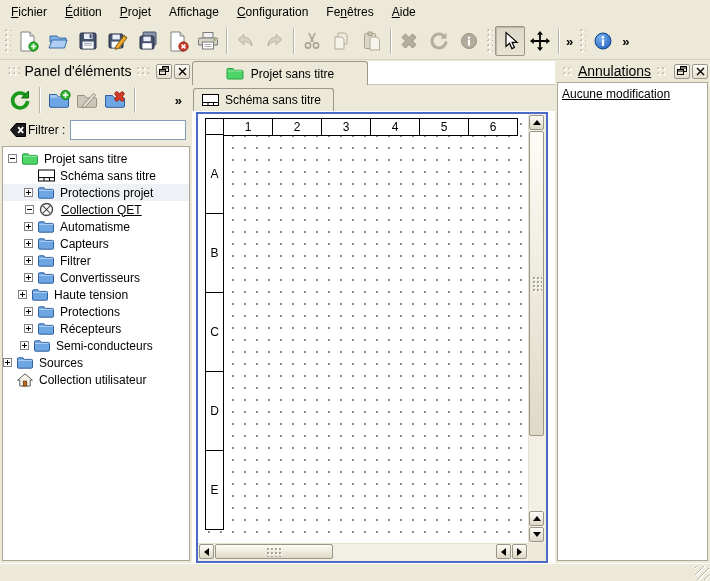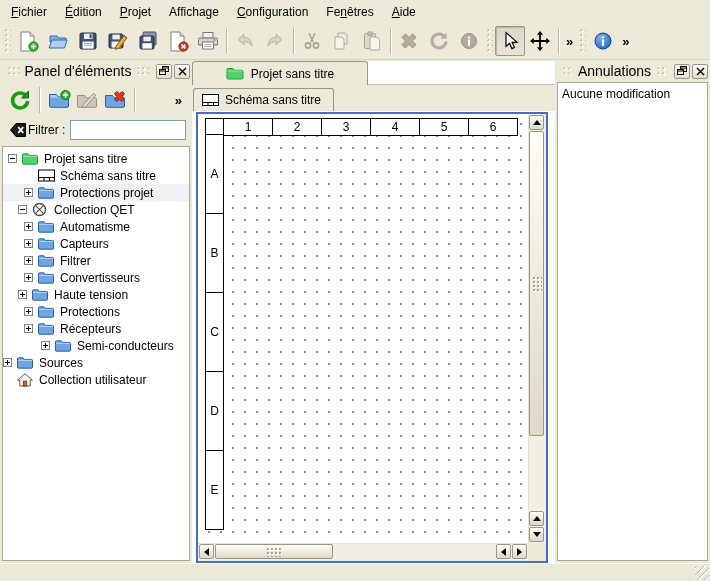--- a/index.html
+++ b/index.html
@@ -81,21 +81,21 @@
   .grip-dots { width:16px; height:10px;
     background-image:radial-gradient(circle,#a8a494 1px,transparent 1.2px),radial-gradient(circle,#fff 1px,transparent 1.2px);
     background-size:4px 4px; background-position:0 0,1px 1px; }
   .arr { width:0; height:0; }
   .arr.up    { border-left:4px solid transparent; border-right:4px solid transparent; border-bottom:5px solid #000; }
   .arr.down  { border-left:4px solid transparent; border-right:4px solid transparent; border-top:5px solid #000; }
   .arr.left  { border-top:4px solid transparent; border-bottom:4px solid transparent; border-right:5px solid #000; }
   .arr.right { border-top:4px solid transparent; border-bottom:4px solid transparent; border-left:5px solid #000; }
   .sc-corner { background:#ece9d8; }
   
-  .dock-right { flex:1; margin-left:2px; padding:1px 2px 2px 0; display:flex; flex-direction:column; }
+  .dock-right { flex:1; margin-left:2px; padding:1px 2px 2px 0; display:flex; flex-direction:column;text-decoration:underline; }
   .undo-list { flex:1; background:#fff; border:1px solid #aca899; padding:2px 4px; }
   .undo-item { height:18px; display:flex; align-items:center; }
   
   .statusbar { position:absolute; left:0; right:0; bottom:0; height:18px; background:#ece9d8; border-top:1px solid #fff; }
   .size-grip { position:absolute; right:1px; bottom:1px; width:14px; height:14px;
     background:repeating-linear-gradient(-45deg, transparent 0 2px, #fff 2px 3px, #b4b0a2 3px 4px, transparent 4px 5px); }
   svg { display:block; }
 </style>
 </head>
 <body>
@@ -400,21 +400,21 @@
         <div class="tree-row shaded" style="padding-left: 21px;">
           <span class="expander plus"></span>
           <span class="tree-icon">
             <svg width="16" height="12" viewBox="0 0 16 12">
               <path d="M0.5 1.8a1 1 0 011-1h4.5l1.3 1.6h7.2a1 1 0 011 1v6.8a1 1 0 01-1 1h-13a1 1 0 01-1-1z" fill="#6ea6e4" stroke="#2f5f9e"></path>
               <path d="M1 3.4h14" stroke="#b2d2f4"></path>
             </svg>
           </span>
           <span>Protections projet</span>
         </div>
-        <div class="tree-row" style="padding-left: 15px;">
+        <div class="tree-row" style="padding-left: 22px; text-decoration: underline;">
           <span class="expander minus"></span>
           <span class="tree-icon">
             <svg width="15" height="15" viewBox="0 0 15 15">
               <circle cx="7.5" cy="7.5" r="6" fill="#fff" stroke="#4a4a4a" stroke-width="1.4"></circle>
               <path d="M3.6 3.6l7.8 7.8M11.4 3.6l-7.8 7.8" stroke="#4a4a4a" stroke-width="1.1"></path>
             </svg>
           </span>
           <span>Collection QET</span>
         </div>
         <div class="tree-row" style="padding-left: 21px;">
@@ -480,21 +480,21 @@
         <div class="tree-row" style="padding-left: 21px;">
           <span class="expander plus"></span>
           <span class="tree-icon">
             <svg width="16" height="12" viewBox="0 0 16 12">
               <path d="M0.5 1.8a1 1 0 011-1h4.5l1.3 1.6h7.2a1 1 0 011 1v6.8a1 1 0 01-1 1h-13a1 1 0 01-1-1z" fill="#6ea6e4" stroke="#2f5f9e"></path>
               <path d="M1 3.4h14" stroke="#b2d2f4"></path>
             </svg>
           </span>
           <span>Récepteurs</span>
         </div>
-        <div class="tree-row" style="padding-left: 38px;">
+        <div class="tree-row" style="padding-left: 17px;">
           <span class="expander plus"></span>
           <span class="tree-icon">
             <svg width="16" height="12" viewBox="0 0 16 12">
               <path d="M0.5 1.8a1 1 0 011-1h4.5l1.3 1.6h7.2a1 1 0 011 1v6.8a1 1 0 01-1 1h-13a1 1 0 01-1-1z" fill="#6ea6e4" stroke="#2f5f9e"></path>
               <path d="M1 3.4h14" stroke="#b2d2f4"></path>
             </svg>
           </span>
           <span>Semi-conducteurs</span>
         </div>
         <div class="tree-row" style="">

